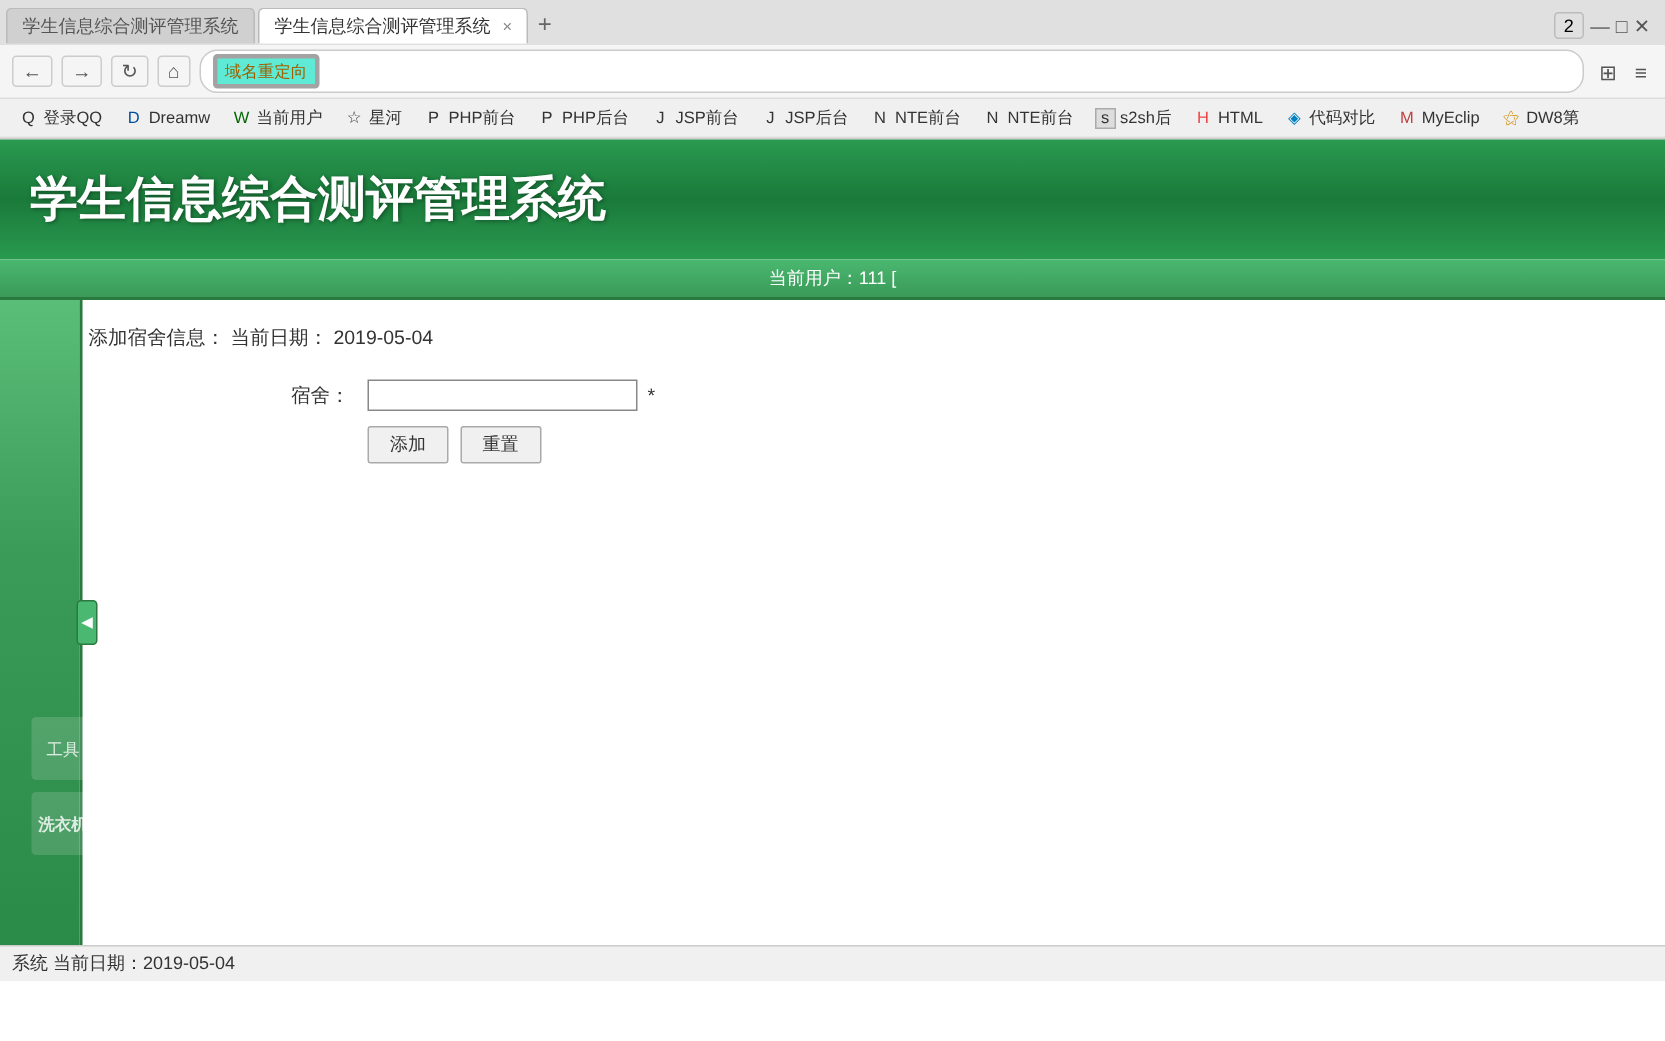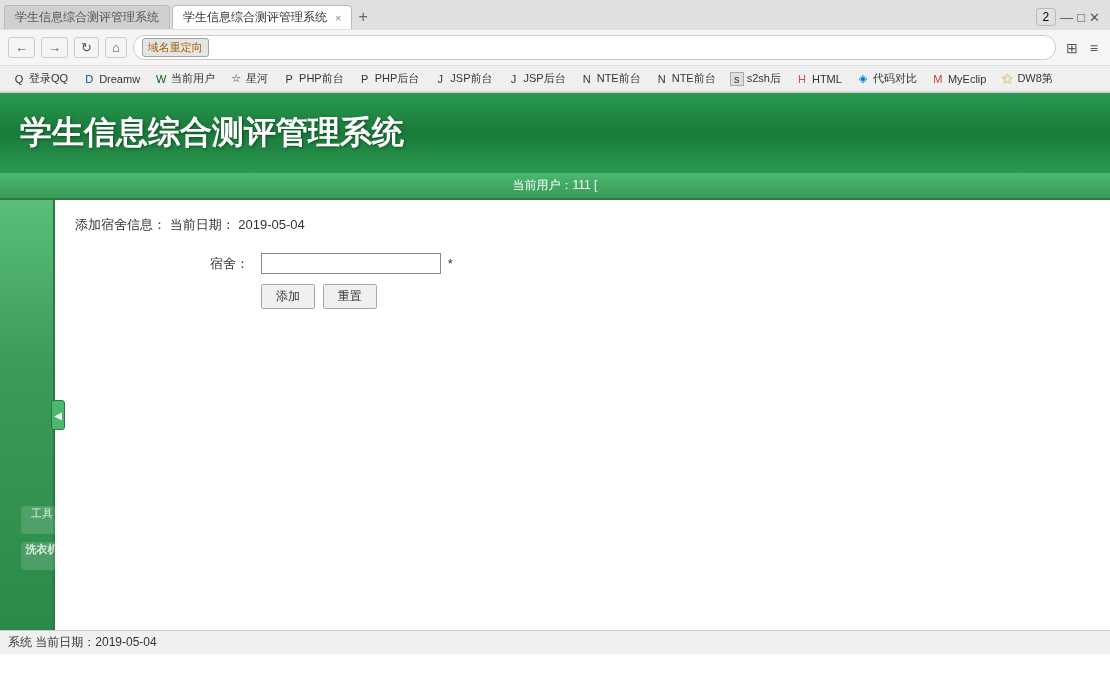--- a/index.html
+++ b/index.html
@@ -78,22 +78,22 @@
       display: flex;
       align-items: center;
       flex: 1;
       background: #fff;
       border: 1px solid #ccc;
       border-radius: 12px;
       padding: 2px 8px;
       gap: 6px;
     }
     .url-domain-label {
-      background: #e5e5e5;
-      border: 1px solid #a3a3a3;
+      background: #5eead4;
+      border: 3px solid #a3a3a3;
       border-radius: 3px;
       padding: 1px 5px;
       font-size: 11px;
       color: #a06000;
       white-space: nowrap;
     }
     .url-text {
       font-size: 13px;
       color: #333;
       flex: 1;
@@ -201,21 +201,21 @@
       z-index: 10;
     }
 
     
     .content-area {
       flex: 1;
       background: #fff;
       padding: 0;
     }
     .content-inner {
-      padding: 16px 20px;
+      padding: 16px 4px;
     }
 
     
     .form-title {
       font-size: 13px;
       color: #333;
       margin-bottom: 14px;
     }
     .form-table {
       border-collapse: collapse;
@@ -271,25 +271,25 @@
       bottom: 60px;
       left: 4px;
       right: 4px;
       display: flex;
       flex-direction: column;
       align-items: center;
       gap: 8px;
     }
     .sidebar-deco-box {
       width: 42px;
-      height: 28px;
+      height: 42px;
       background: rgba(255,255,255,0.15);
       border-radius: 3px;
       display: flex;
-      align-items: flex-start;
+      align-items: center;
       justify-content: center;
       font-size: 10px;
       color: rgba(255,255,255,0.7);
       margin-left: 31px;
     }
   </style>
 </head>
 <body>
 
 <div class="browser-chrome">

